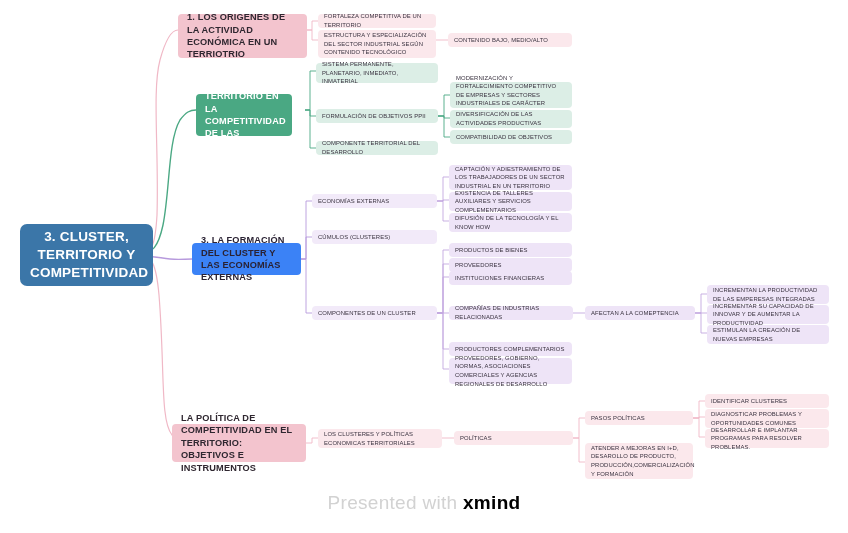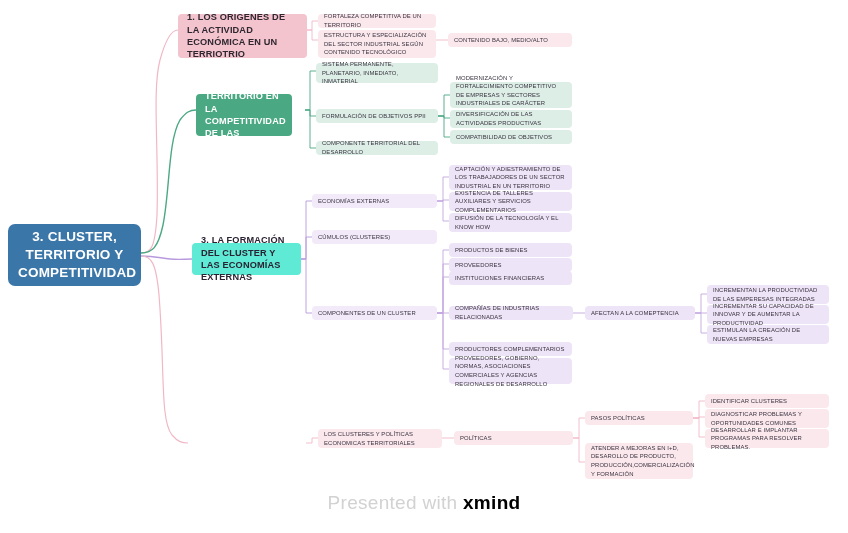--- a/index.html
+++ b/index.html
@@ -58,21 +58,21 @@
   .lvl1 {
     font-weight: bold;
     font-size: 9.2px;
     padding: 7px 9px;
     border-radius: 4px;
     letter-spacing: 0.15px;
     line-height: 1.35;
   }
   .lvl1.pink  { background: #f3c4ce; color: #2f2730; }
   .lvl1.green { background: #4aa883; color: #ffffff; }
-  .lvl1.purple{ background: #5eead4; color: #2a2233; }
+  .lvl1.purple{ background: #3b82f6; color: #2a2233; }
 
   
   .leaf {
     font-size: 5.9px;
     padding: 4px 6px;
     border-radius: 4px;
     letter-spacing: 0.1px;
     line-height: 1.45;
     color: #3a3340;
   }
@@ -146,21 +146,21 @@
     <path d="M442,438 L448,438 L448,438 L454,438" fill="none" stroke="#f0b8c6" stroke-width="0.9"></path>
 
     <path d="M573,438 L579,438 L579,418 L585,418" fill="none" stroke="#f0b8c6" stroke-width="0.9"></path>
     <path d="M573,438 L579,438 L579,462 L585,462" fill="none" stroke="#f0b8c6" stroke-width="0.9"></path>
 
     <path d="M693,418 L699,418 L699,401 L705,401" fill="none" stroke="#f0b8c6" stroke-width="0.9"></path>
     <path d="M693,418 L699,418 L699,417 L705,417" fill="none" stroke="#f0b8c6" stroke-width="0.9"></path>
     <path d="M693,418 L699,418 L699,437 L705,437" fill="none" stroke="#f0b8c6" stroke-width="0.9"></path>
   </svg>
 
-  <div class="node root" style="left:8px; top:224px; width:133px; height:62px;align-items:center;">
+  <div class="node root" style="left:20px; top:224px; width:133px; height:62px;align-items:center;">
     <span>3. CLUSTER, TERRITORIO Y COMPETITIVIDAD</span>
   </div>
 
   <div class="node lvl1 pink" style="left:178px; top:14px; width:129px; height:44px;">
     <span>1. LOS ORIGENES DE LA ACTIVIDAD ECONÓMICA EN UN TERRIOTRIO</span>
   </div>
 
   <div class="node leaf pink" style="left:318px; top:14px; width:118px; height:14px;">
     <span>FORTALEZA COMPETITIVA DE UN TERRITORIO</span>
   </div>
@@ -262,20 +262,23 @@
   </div>
 
   <div class="node leaf purple" style="left:449px; top:342px; width:123px; height:14px;">
     <span>PRODUCTORES COMPLEMENTARIOS</span>
   </div>
 
   <div class="node leaf purple" style="left:449px; top:358px; width:123px; height:26px;">
     <span>PROVEEDORES, GOBIERNO, NORMAS, ASOCIACIONES COMERCIALES Y AGENCIAS REGIONALES DE DESARROLLO</span>
   </div>
 
+  <div class="node lvl1 pink" style="left:172px; top:424px; width:134px; height:38px;">
+    <span>LA POLÍTICA DE COMPETITIVIDAD EN EL TERRITORIO: OBJETIVOS E INSTRUMENTOS</span>
+  </div>
 
   <div class="node leaf pink" style="left:318px; top:429px; width:124px; height:19px;">
     <span>LOS CLUSTERES Y POLÍTICAS ECONOMICAS TERRITORIALES</span>
   </div>
 
   <div class="node leaf pink" style="left:454px; top:431px; width:119px; height:14px;">
     <span>POLÍTICAS</span>
   </div>
 
   <div class="node leaf pink" style="left:585px; top:411px; width:108px; height:14px;">

